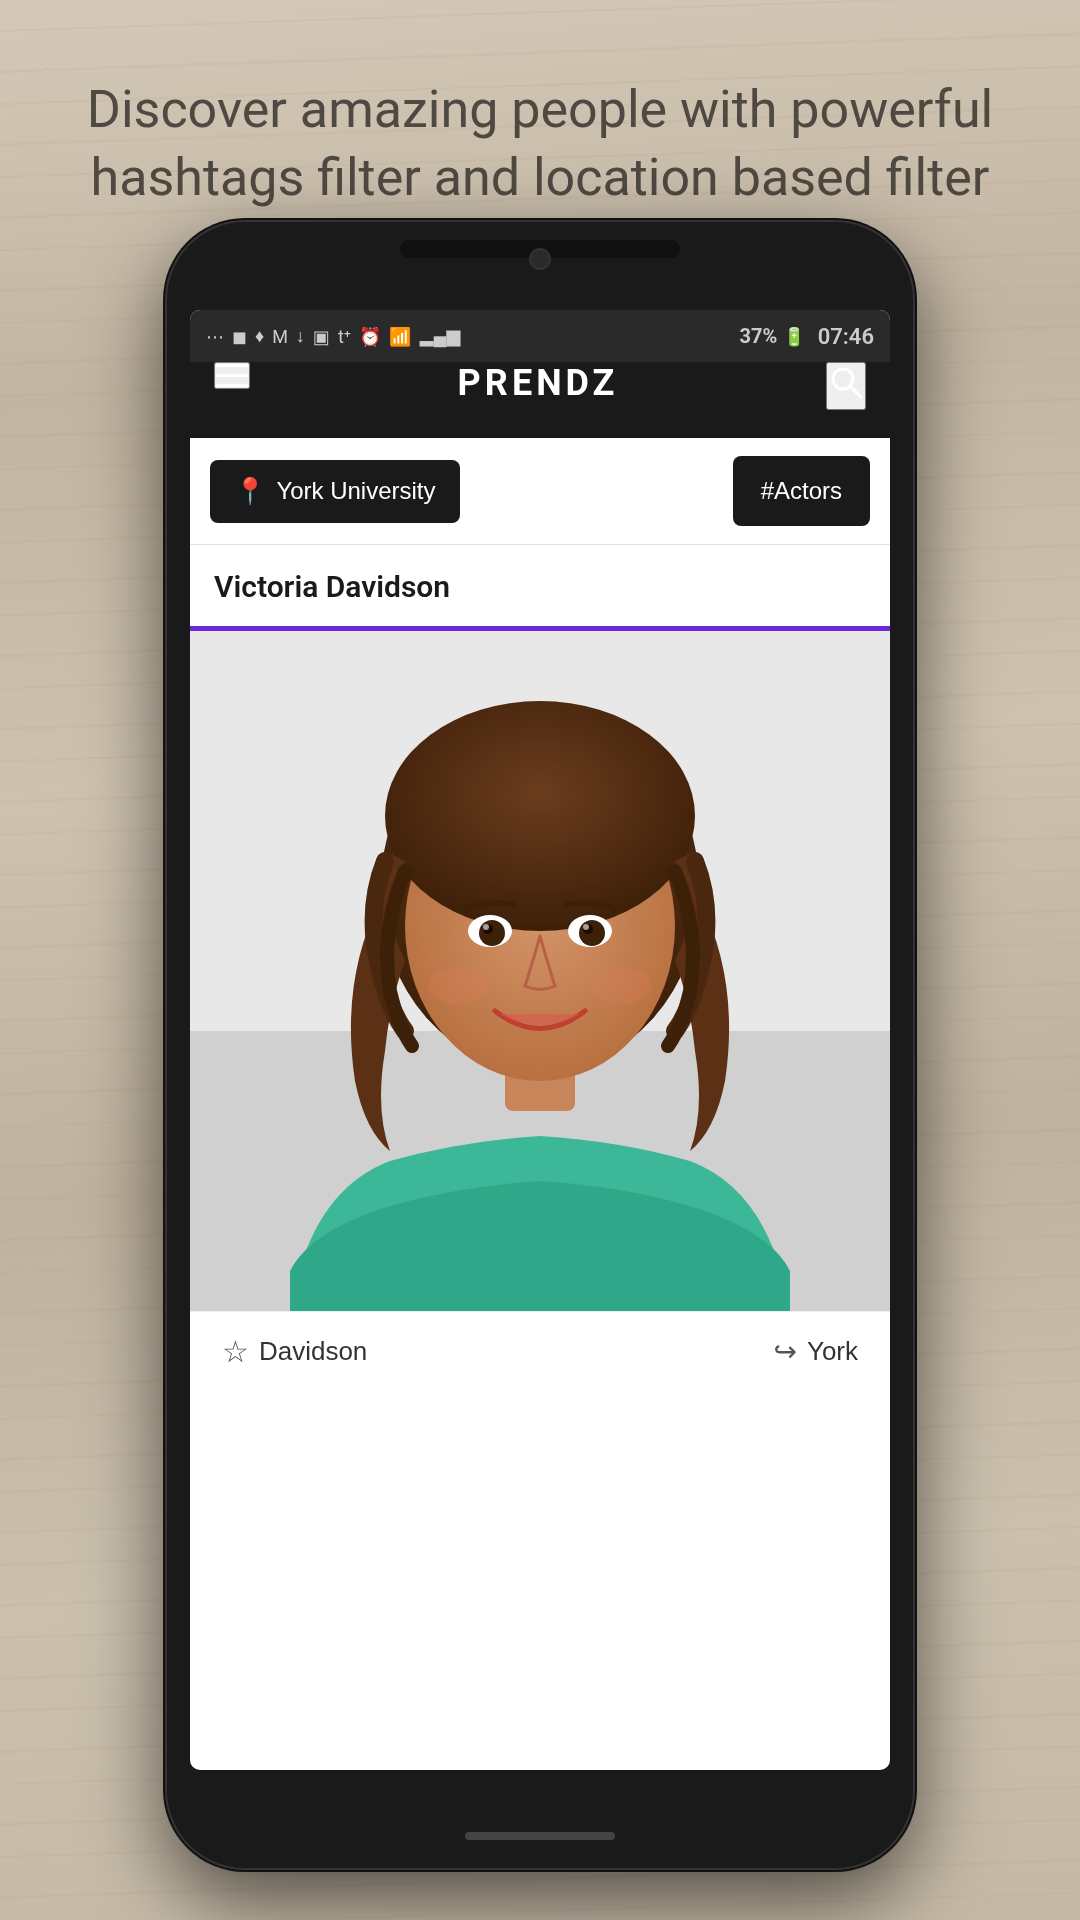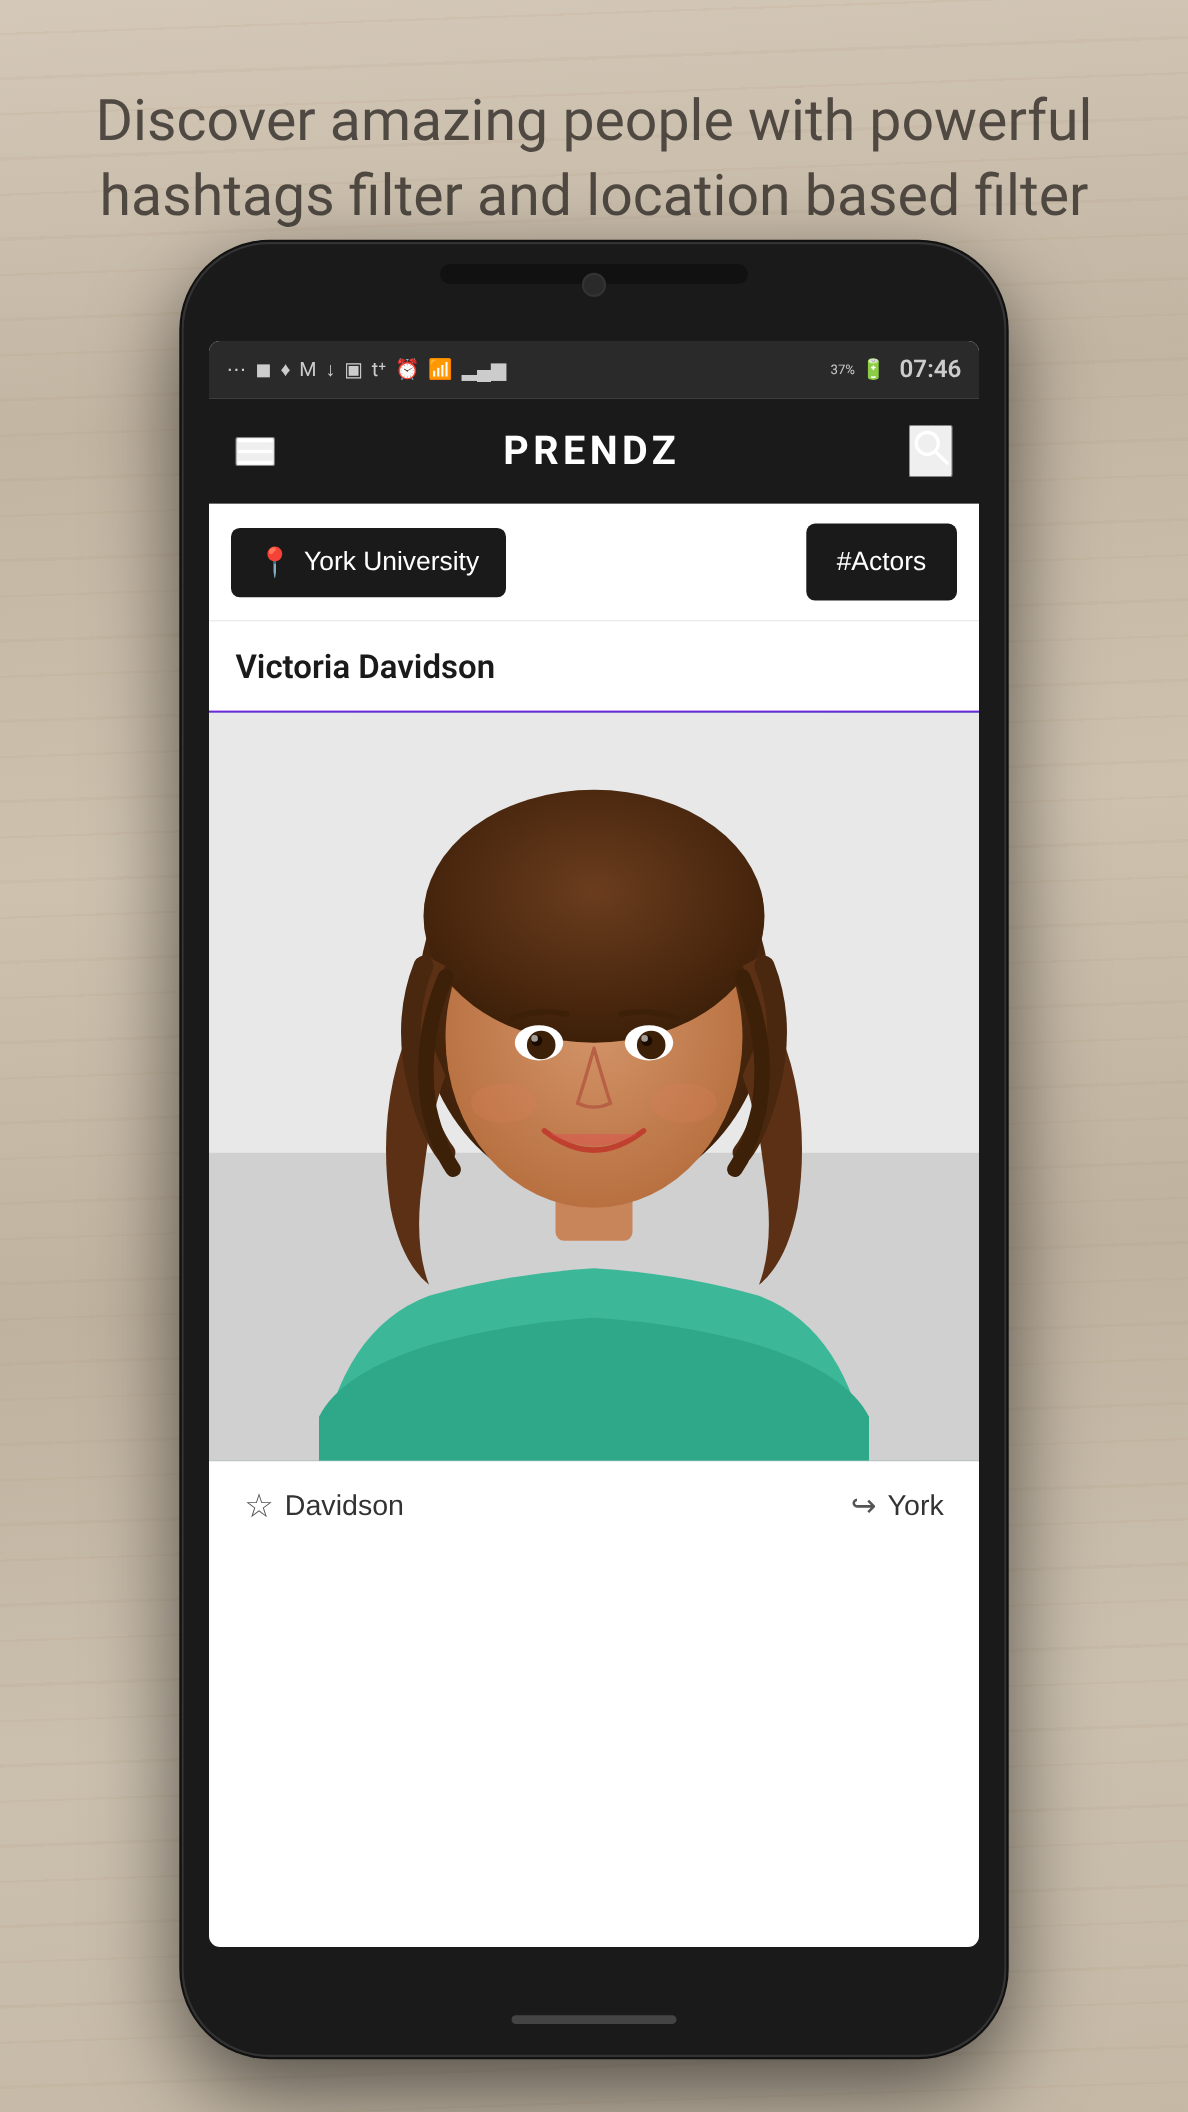--- a/index.html
+++ b/index.html
@@ -152,38 +152,38 @@
       color: #ccc;
     }
 
     .status-icons-right {
       display: flex;
       align-items: center;
       gap: 6px;
     }
 
     .battery-text {
-      font-size: 12px;
+      font-size: 20px;
       color: #ccc;
-      font-weight: 400;
+      font-weight: 700;
     }
 
     .time-text {
       font-size: 22px;
       color: #ccc;
       font-weight: 600;
       margin-left: 6px;
     }
 
     
     .app-header {
       background: #1a1a1a;
-      height: 96px;
-      display: flex;
-      align-items: center;
+      height: 76px;
+      display: flex;
+      align-items: flex-start;
       justify-content: space-between;
       padding: 0 24px;
     }
 
     .hamburger-icon {
       display: flex;
       flex-direction: column;
       gap: 7px;
       cursor: pointer;
     }
@@ -247,21 +247,21 @@
       cursor: pointer;
     }
 
     
     .profile-card {
       background: #fff;
     }
 
     .profile-info {
       padding: 24px 24px 16px;
-      border-bottom: 2px solid #6d28d9;
+      border-bottom: 5px solid #6d28d9;
     }
 
     .profile-name {
       font-size: 30px;
       font-weight: 600;
       color: #1a1a1a;
       margin-bottom: 6px;
     }
 
     .profile-category {

